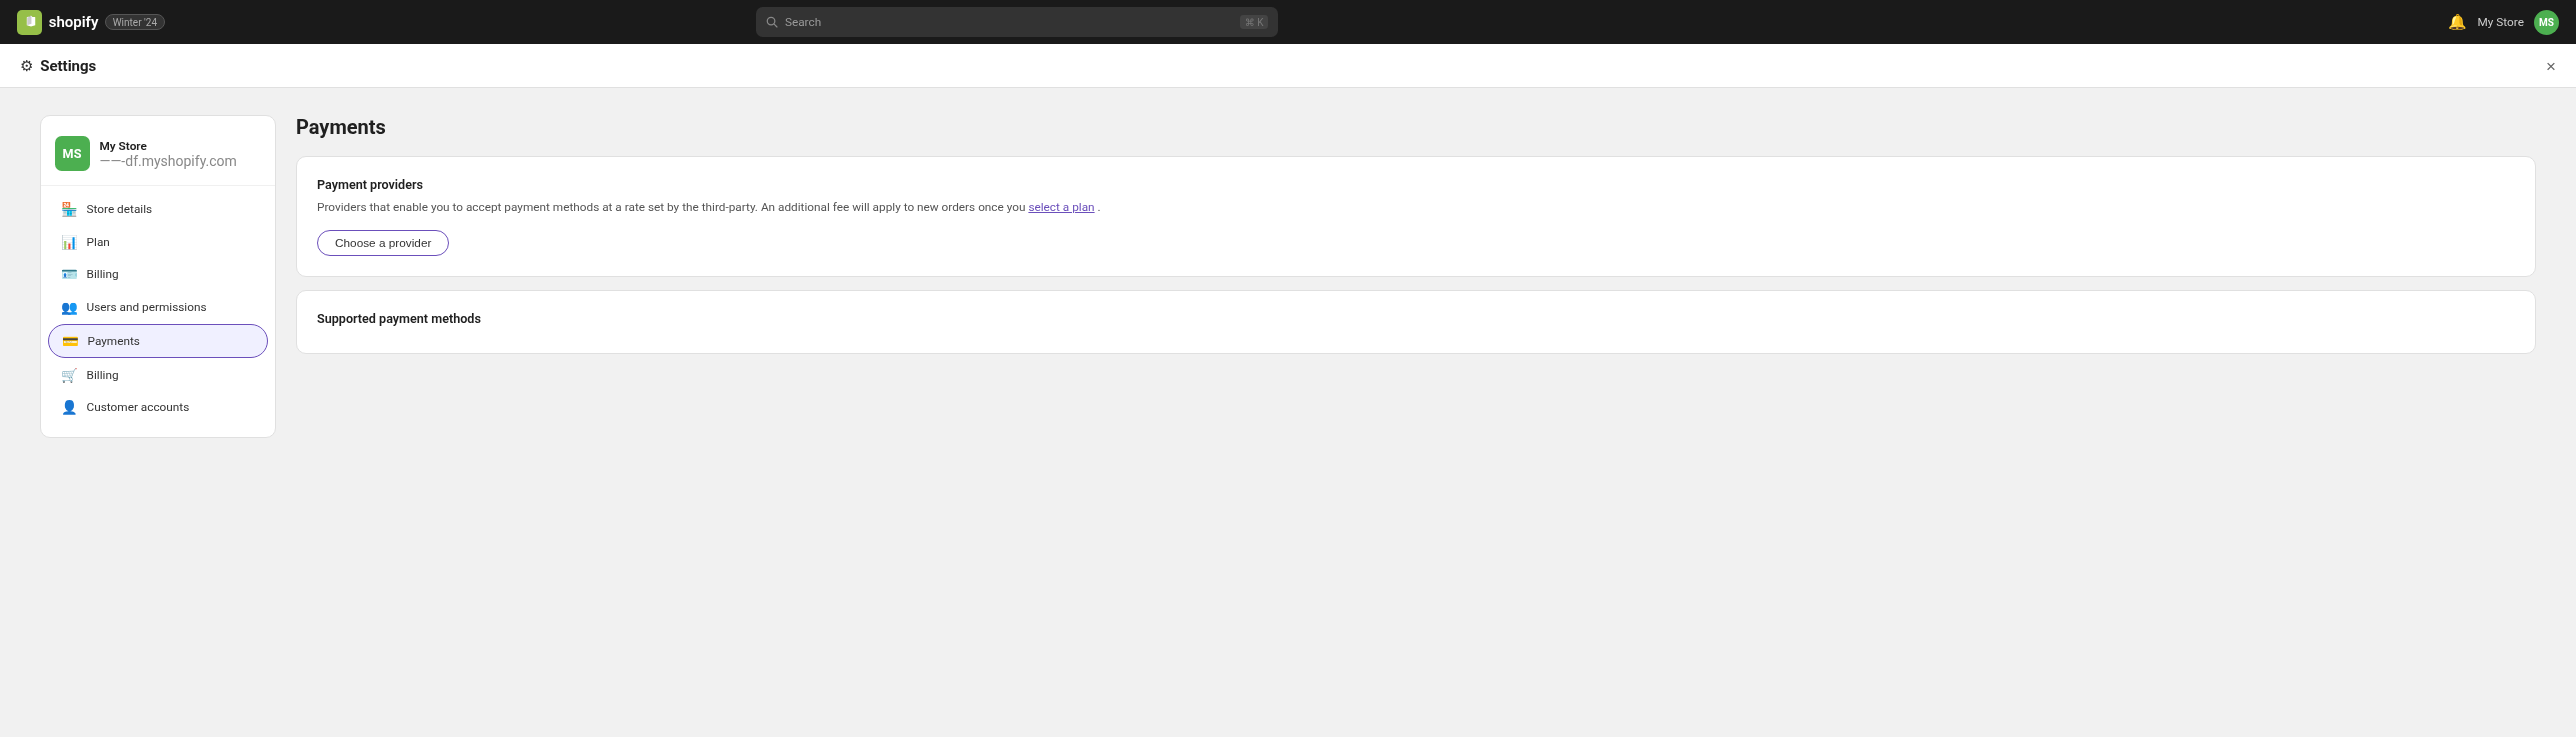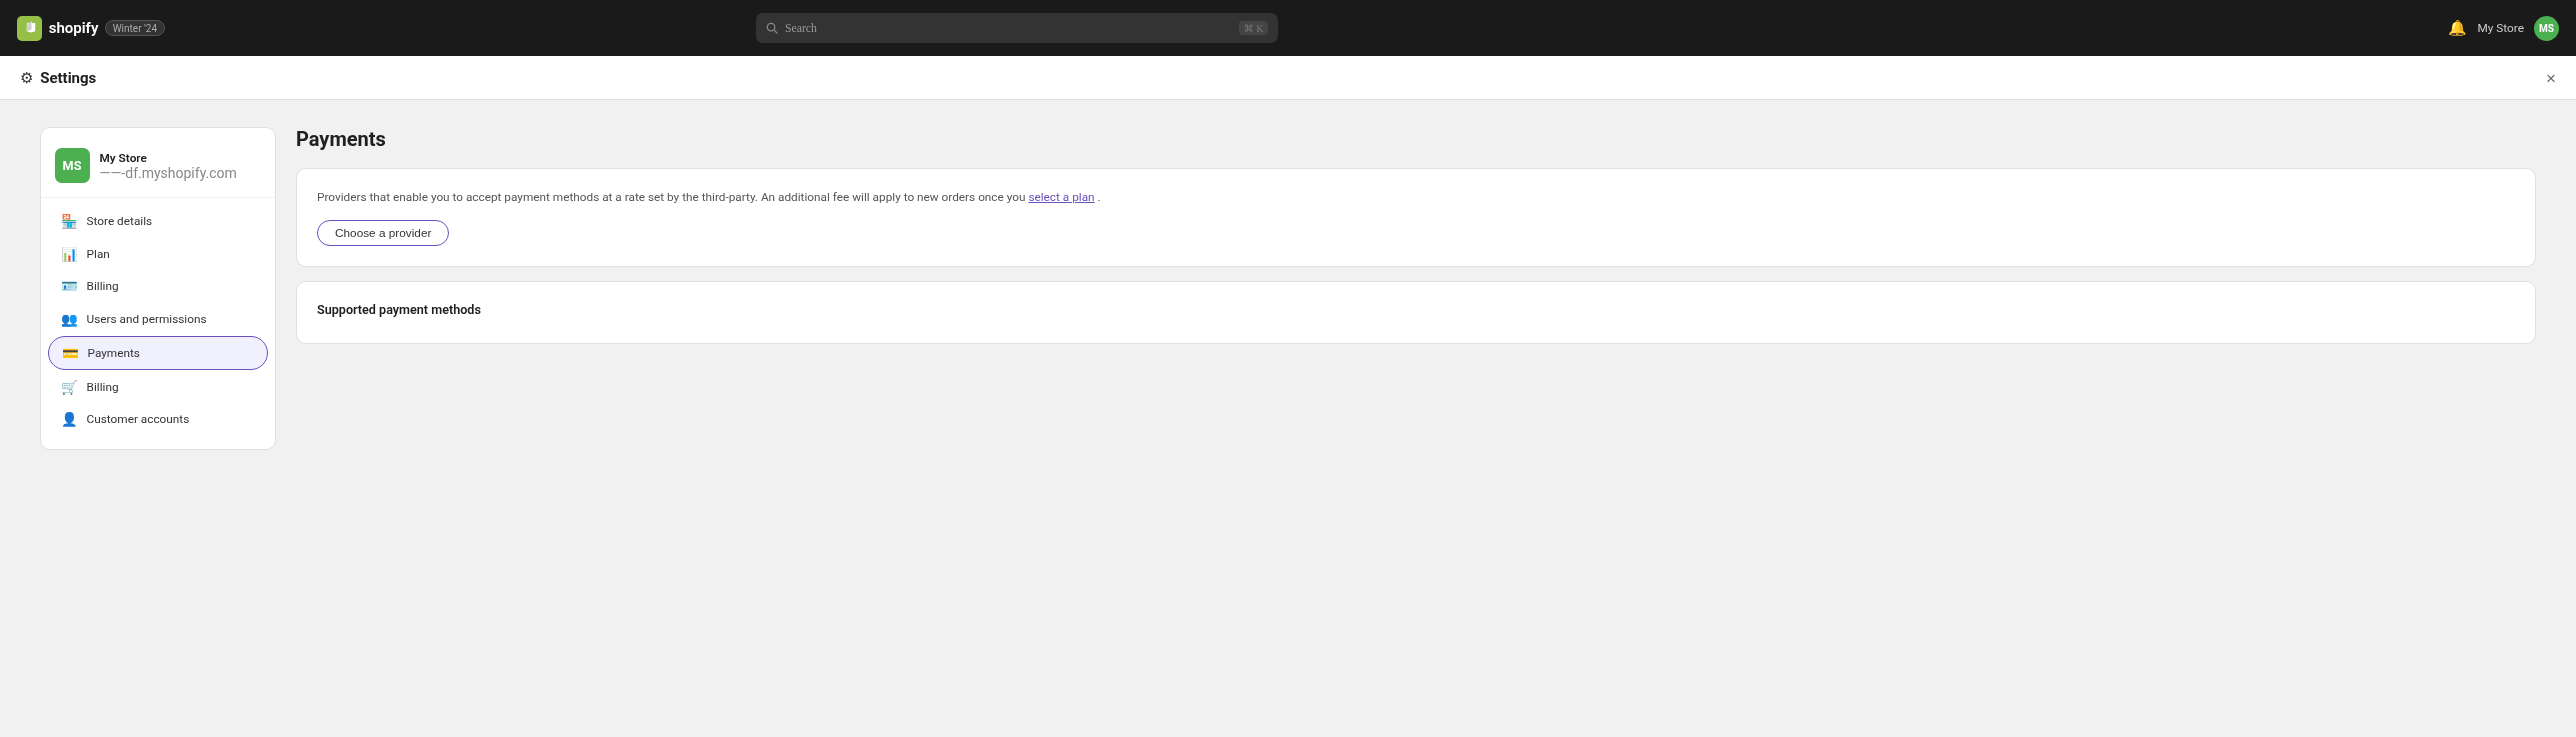--- a/index.html
+++ b/index.html
@@ -1,21 +1,21 @@
 <!DOCTYPE html>
 <html style="font-size:13.5px"><head>
   <meta charset="utf-8">
   <style>
     * { box-sizing: border-box; margin: 0; padding: 0; }
     body { font-family: -apple-system, BlinkMacSystemFont, 'Segoe UI', Roboto, sans-serif; background: #f1f1f1; }
 
     
     .topnav {
       background: #1a1a1a;
-      height: 56px;
+      height: 44px;
       display: flex;
       align-items: center;
       padding: 0 17px;
       gap: 13px;
     }
     .topnav-logo {
       display: flex;
       align-items: center;
       gap: 6.7px;
     }
@@ -48,21 +48,20 @@
       flex: 1;
       max-width: 522px;
       margin: 0 auto;
       background: #333;
       border-radius: 6.7px;
       height: 30px;
       display: flex;
       align-items: center;
       padding: 12px 10px;
       gap: 6.7px;
-      font-family: Liberation Serif, serif;
     }
     .search-bar-inner {
       display: flex;
       align-items: center;
       gap: 6.7px;
       flex: 1;
     }
     .search-placeholder {
       color: #999;
       font-size: 11.8px;
@@ -319,20 +318,21 @@
         <span class="nav-icon">👤</span>
         <span>Customer accounts</span>
       </div>
     </nav>
   </aside>
 
   <main class="content-area">
     <h1 class="page-title">Payments</h1>
 
     <div class="card">
+      <div class="card-title">Payment providers</div>
       <div class="card-desc">
         <span>Providers that enable you to accept payment methods at a rate set by the third-party. An additional fee will apply to new orders once you</span>
         <a href="#">select a plan</a>
         <span>.</span>
       </div>
       <button class="choose-provider-btn">Choose a provider</button>
     </div>
 
     <div class="card">
       <div class="card-title">Supported payment methods</div>

